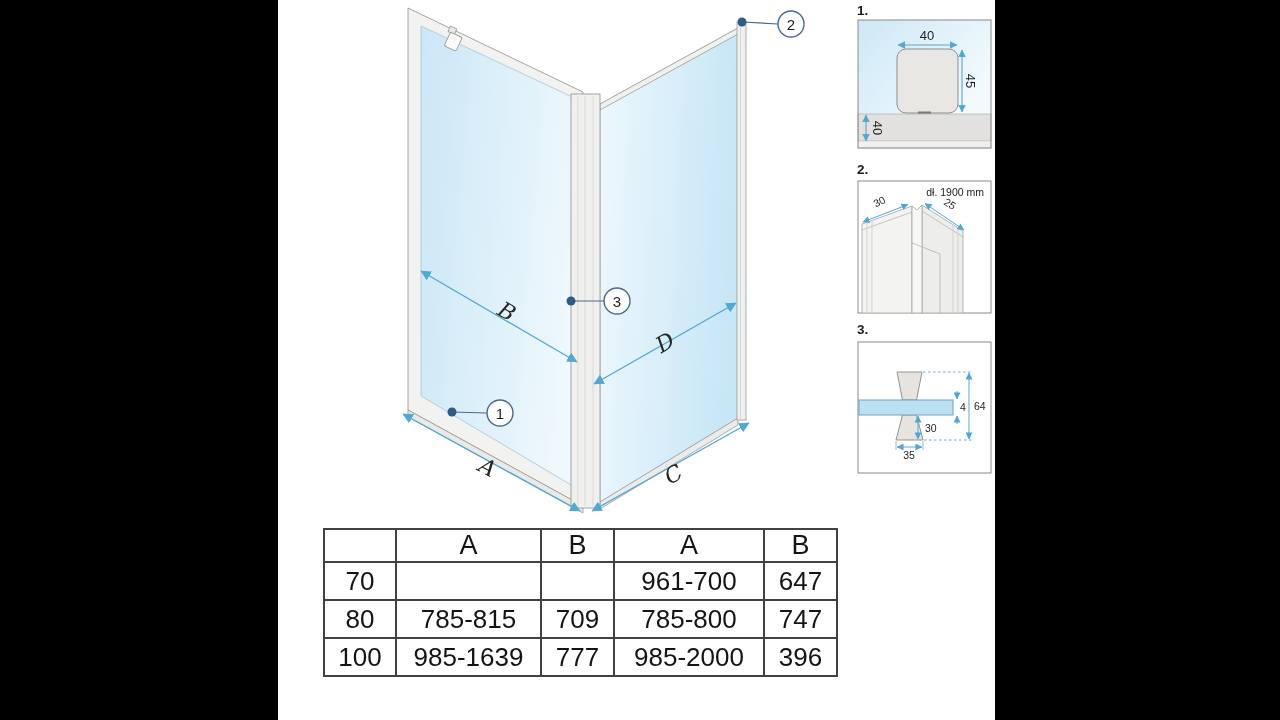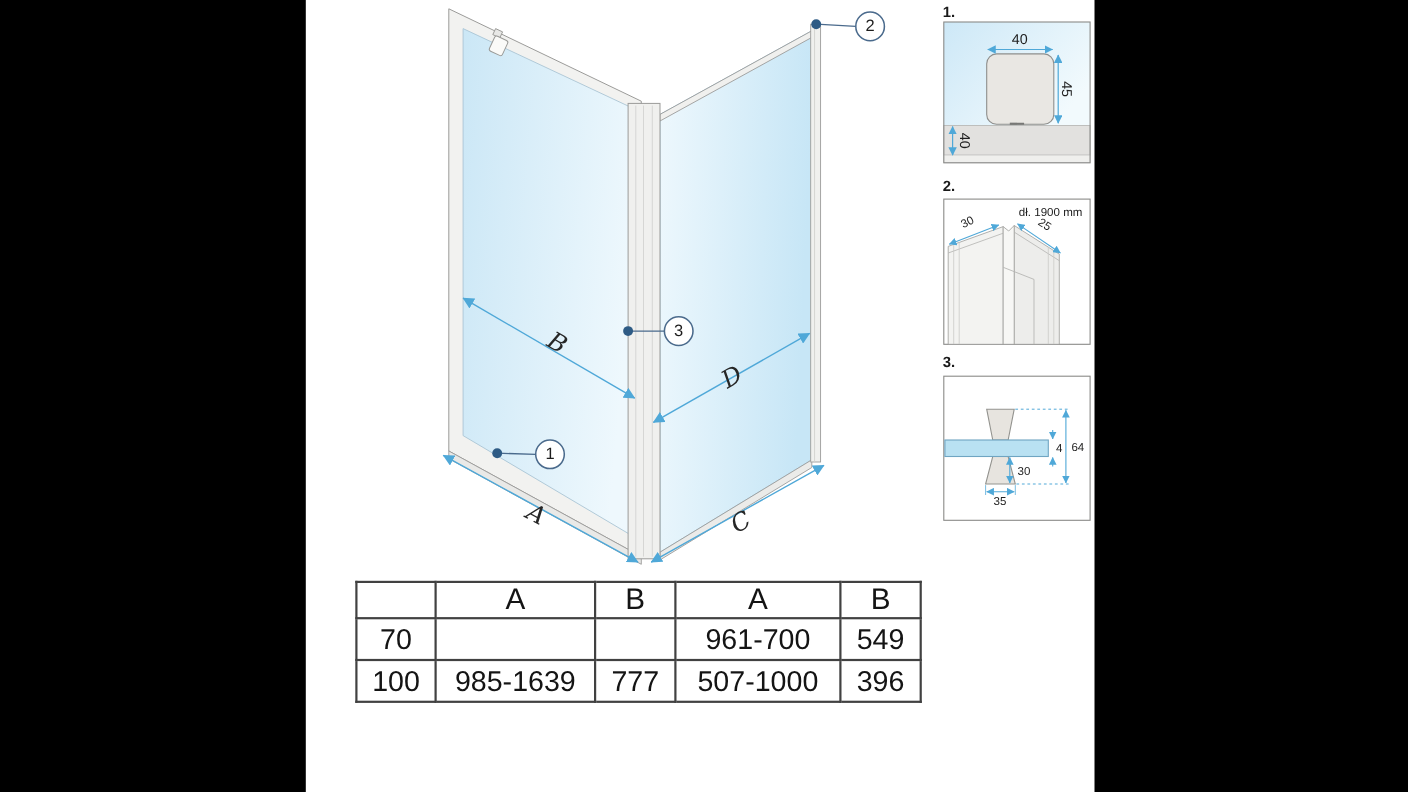--- a/index.html
+++ b/index.html
@@ -190,24 +190,31 @@
         <th>A</th>
         <th>B</th>
       </tr>
     </thead>
     <tbody>
       <tr>
         <td>70</td>
         <td></td>
         <td></td>
         <td>961-700</td>
-        <td>549</td>
+        <td>647</td>
+      </tr>
+      <tr>
+        <td>80</td>
+        <td>785-815</td>
+        <td>709</td>
+        <td>785-800</td>
+        <td>747</td>
       </tr>
       <tr>
         <td>100</td>
         <td>985-1639</td>
         <td>777</td>
-        <td>507-1000</td>
+        <td>985-2000</td>
         <td>396</td>
       </tr>
     </tbody>
   </table>
 </div>
 
 </body></html>

